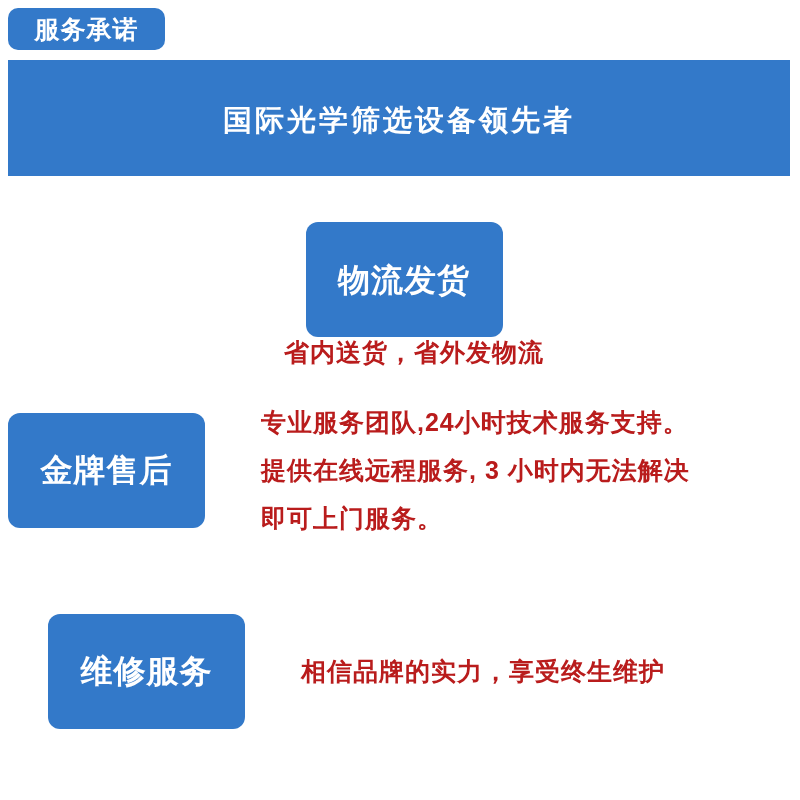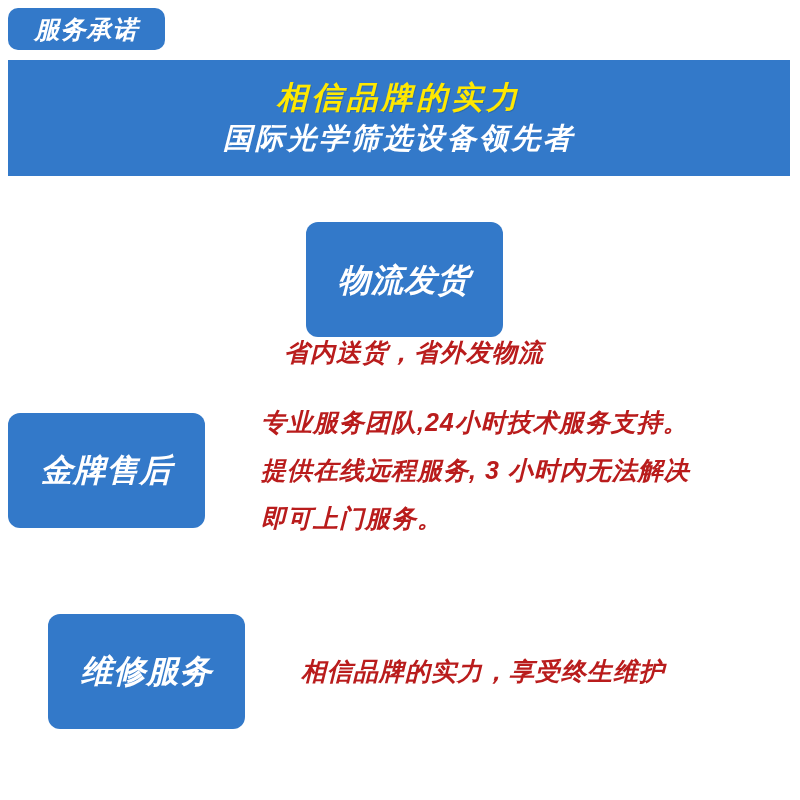--- a/index.html
+++ b/index.html
@@ -13,21 +13,20 @@
     background: #ffffff;
     font-family: "Liberation Sans", "DejaVu Sans", sans-serif;
     overflow: hidden;
     position: relative;
   }
   .page {
     position: relative;
     width: 800px;
     height: 800px;
     background: #ffffff;
-    font-style: italic;
   }
 
   
   .top-badge {
     position: absolute;
     left: 8px;
     top: 8px;
     width: 157px;
     height: 42px;
     background: #3379c9;
@@ -140,21 +139,20 @@
 </head>
 <body>
 
 <div class="page">
 
   <div class="top-badge">
     <span class="top-badge-label">服务承诺</span>
   </div>
 
   <div class="hero">
-    <div class="hero-title">相信品牌的实力</div>
     <div class="hero-subtitle">国际光学筛选设备领先者</div>
   </div>
 
   <div class="features">
 
     <div class="feature-row feature-row-1">
       <div class="feature-badge">
         <span class="feature-badge-label">物流发货</span>
       </div>
       <div class="feature-text single">

